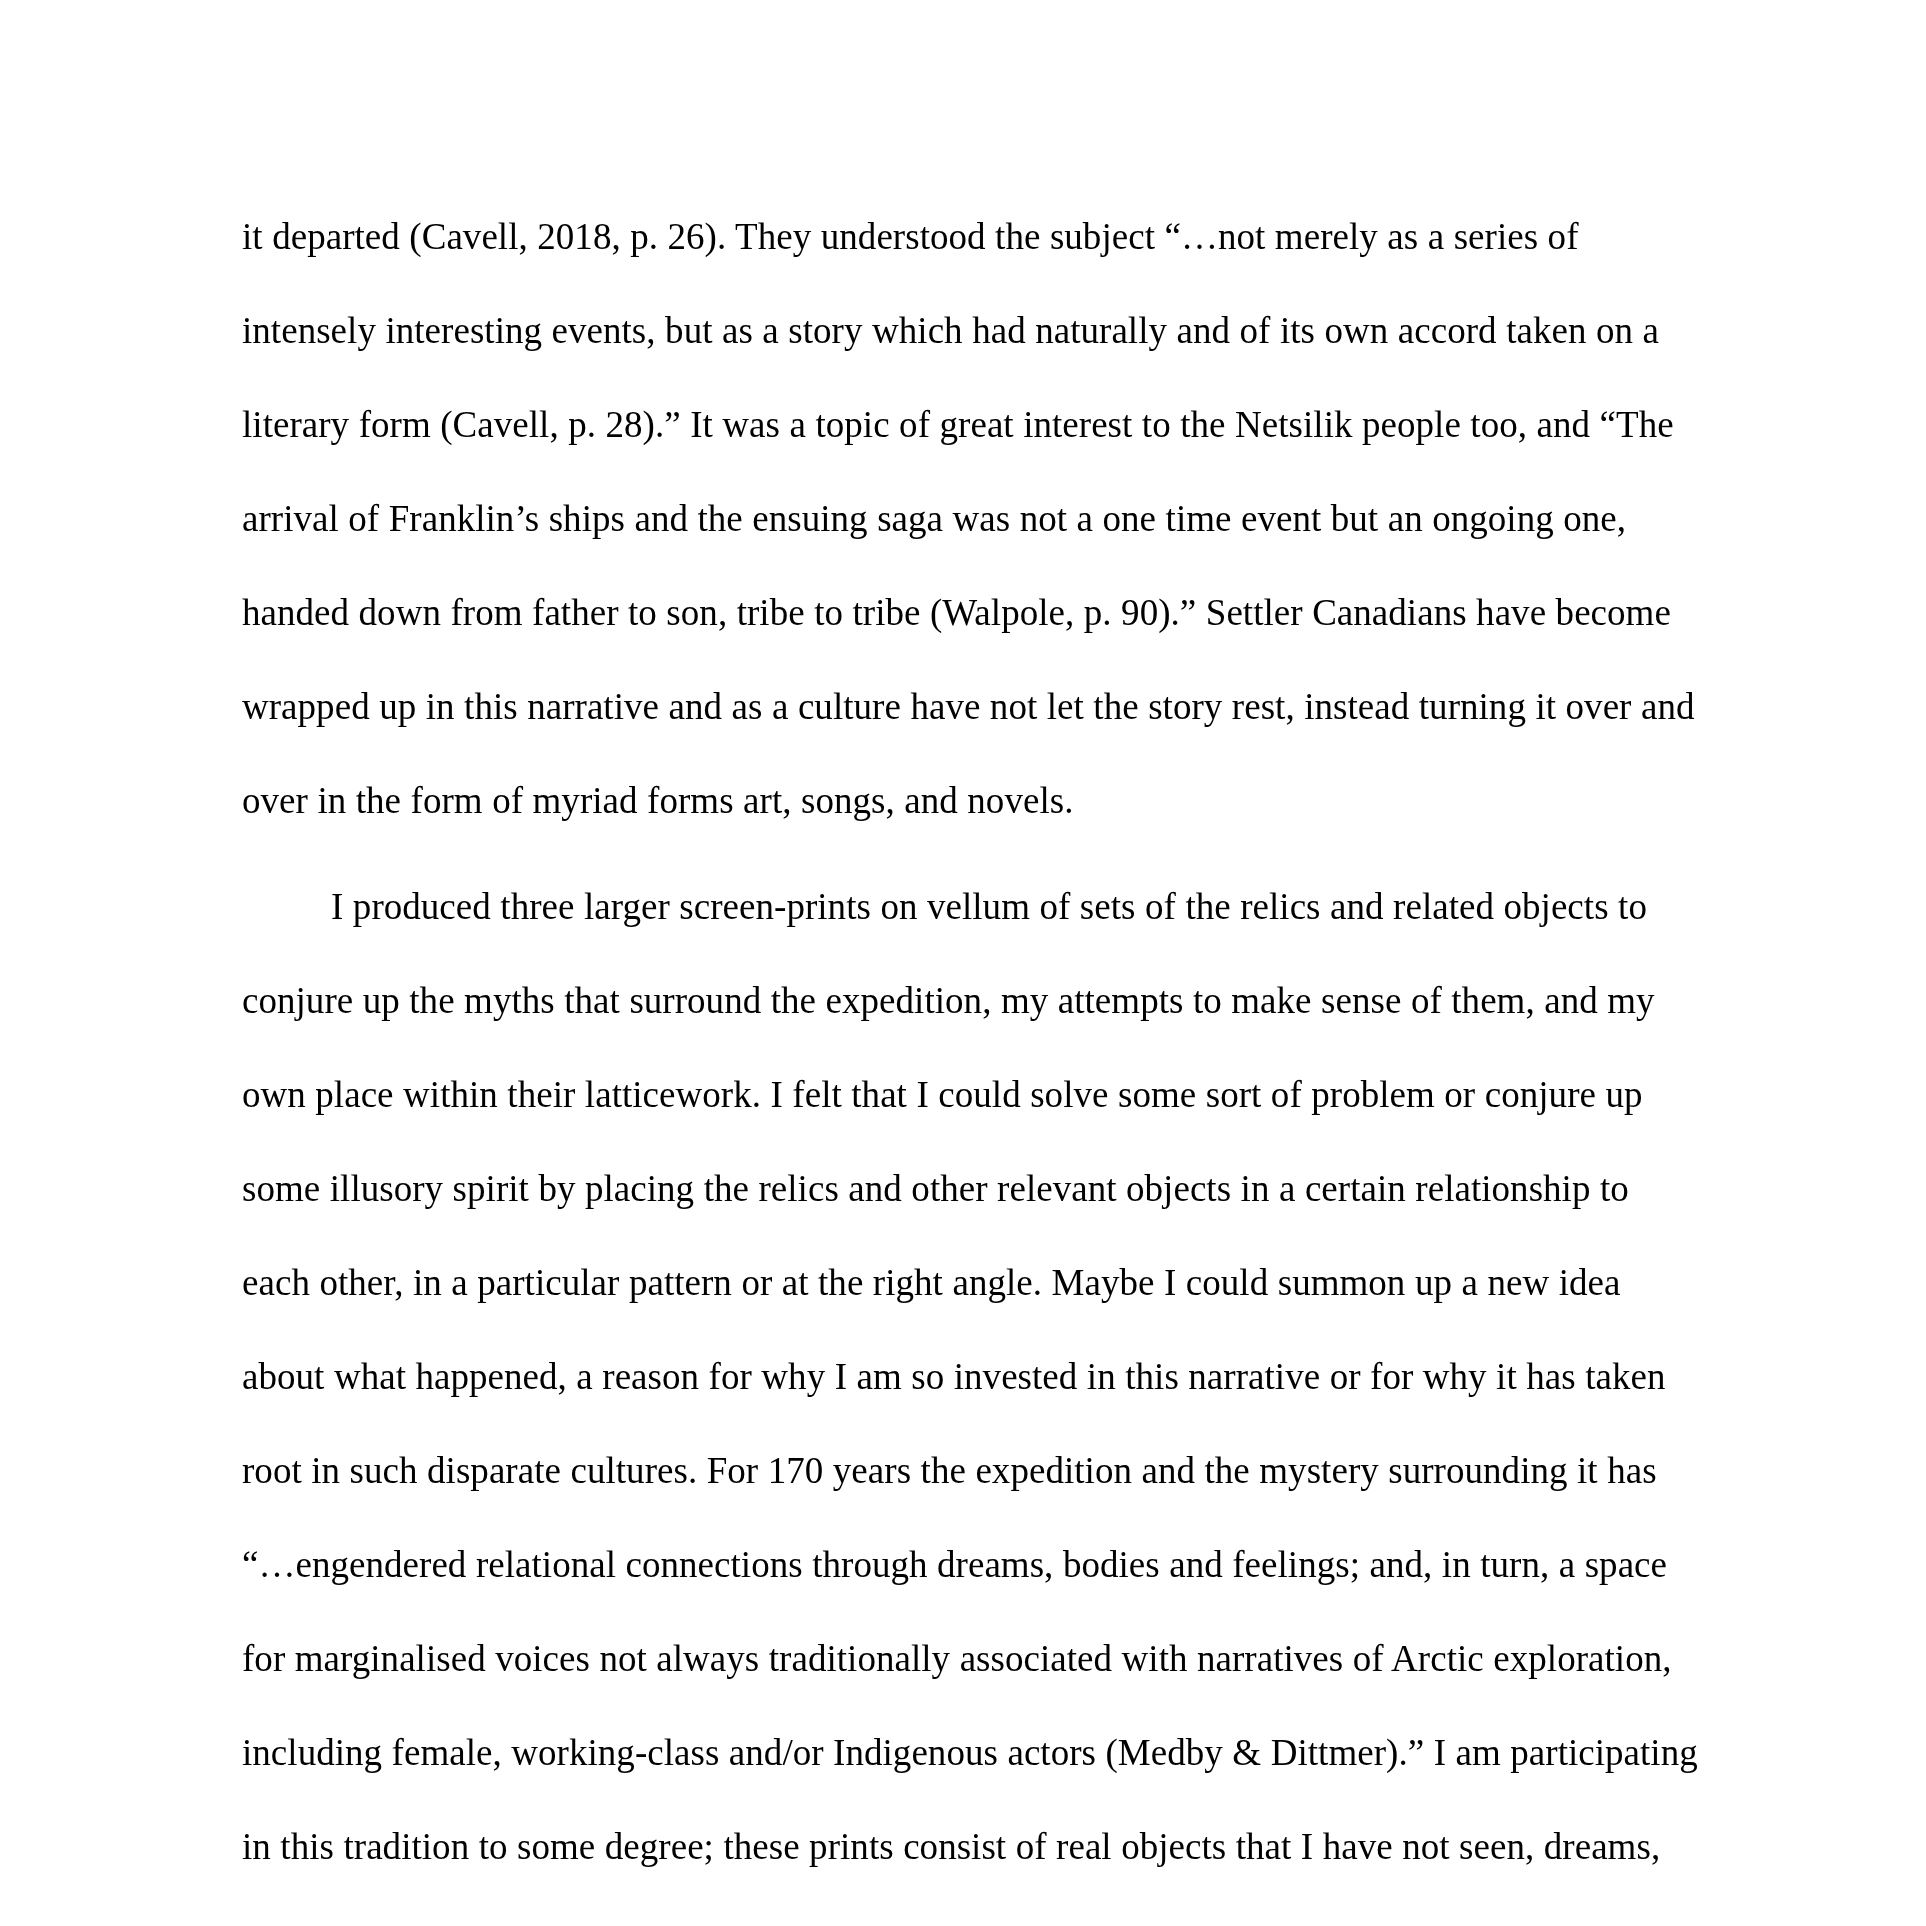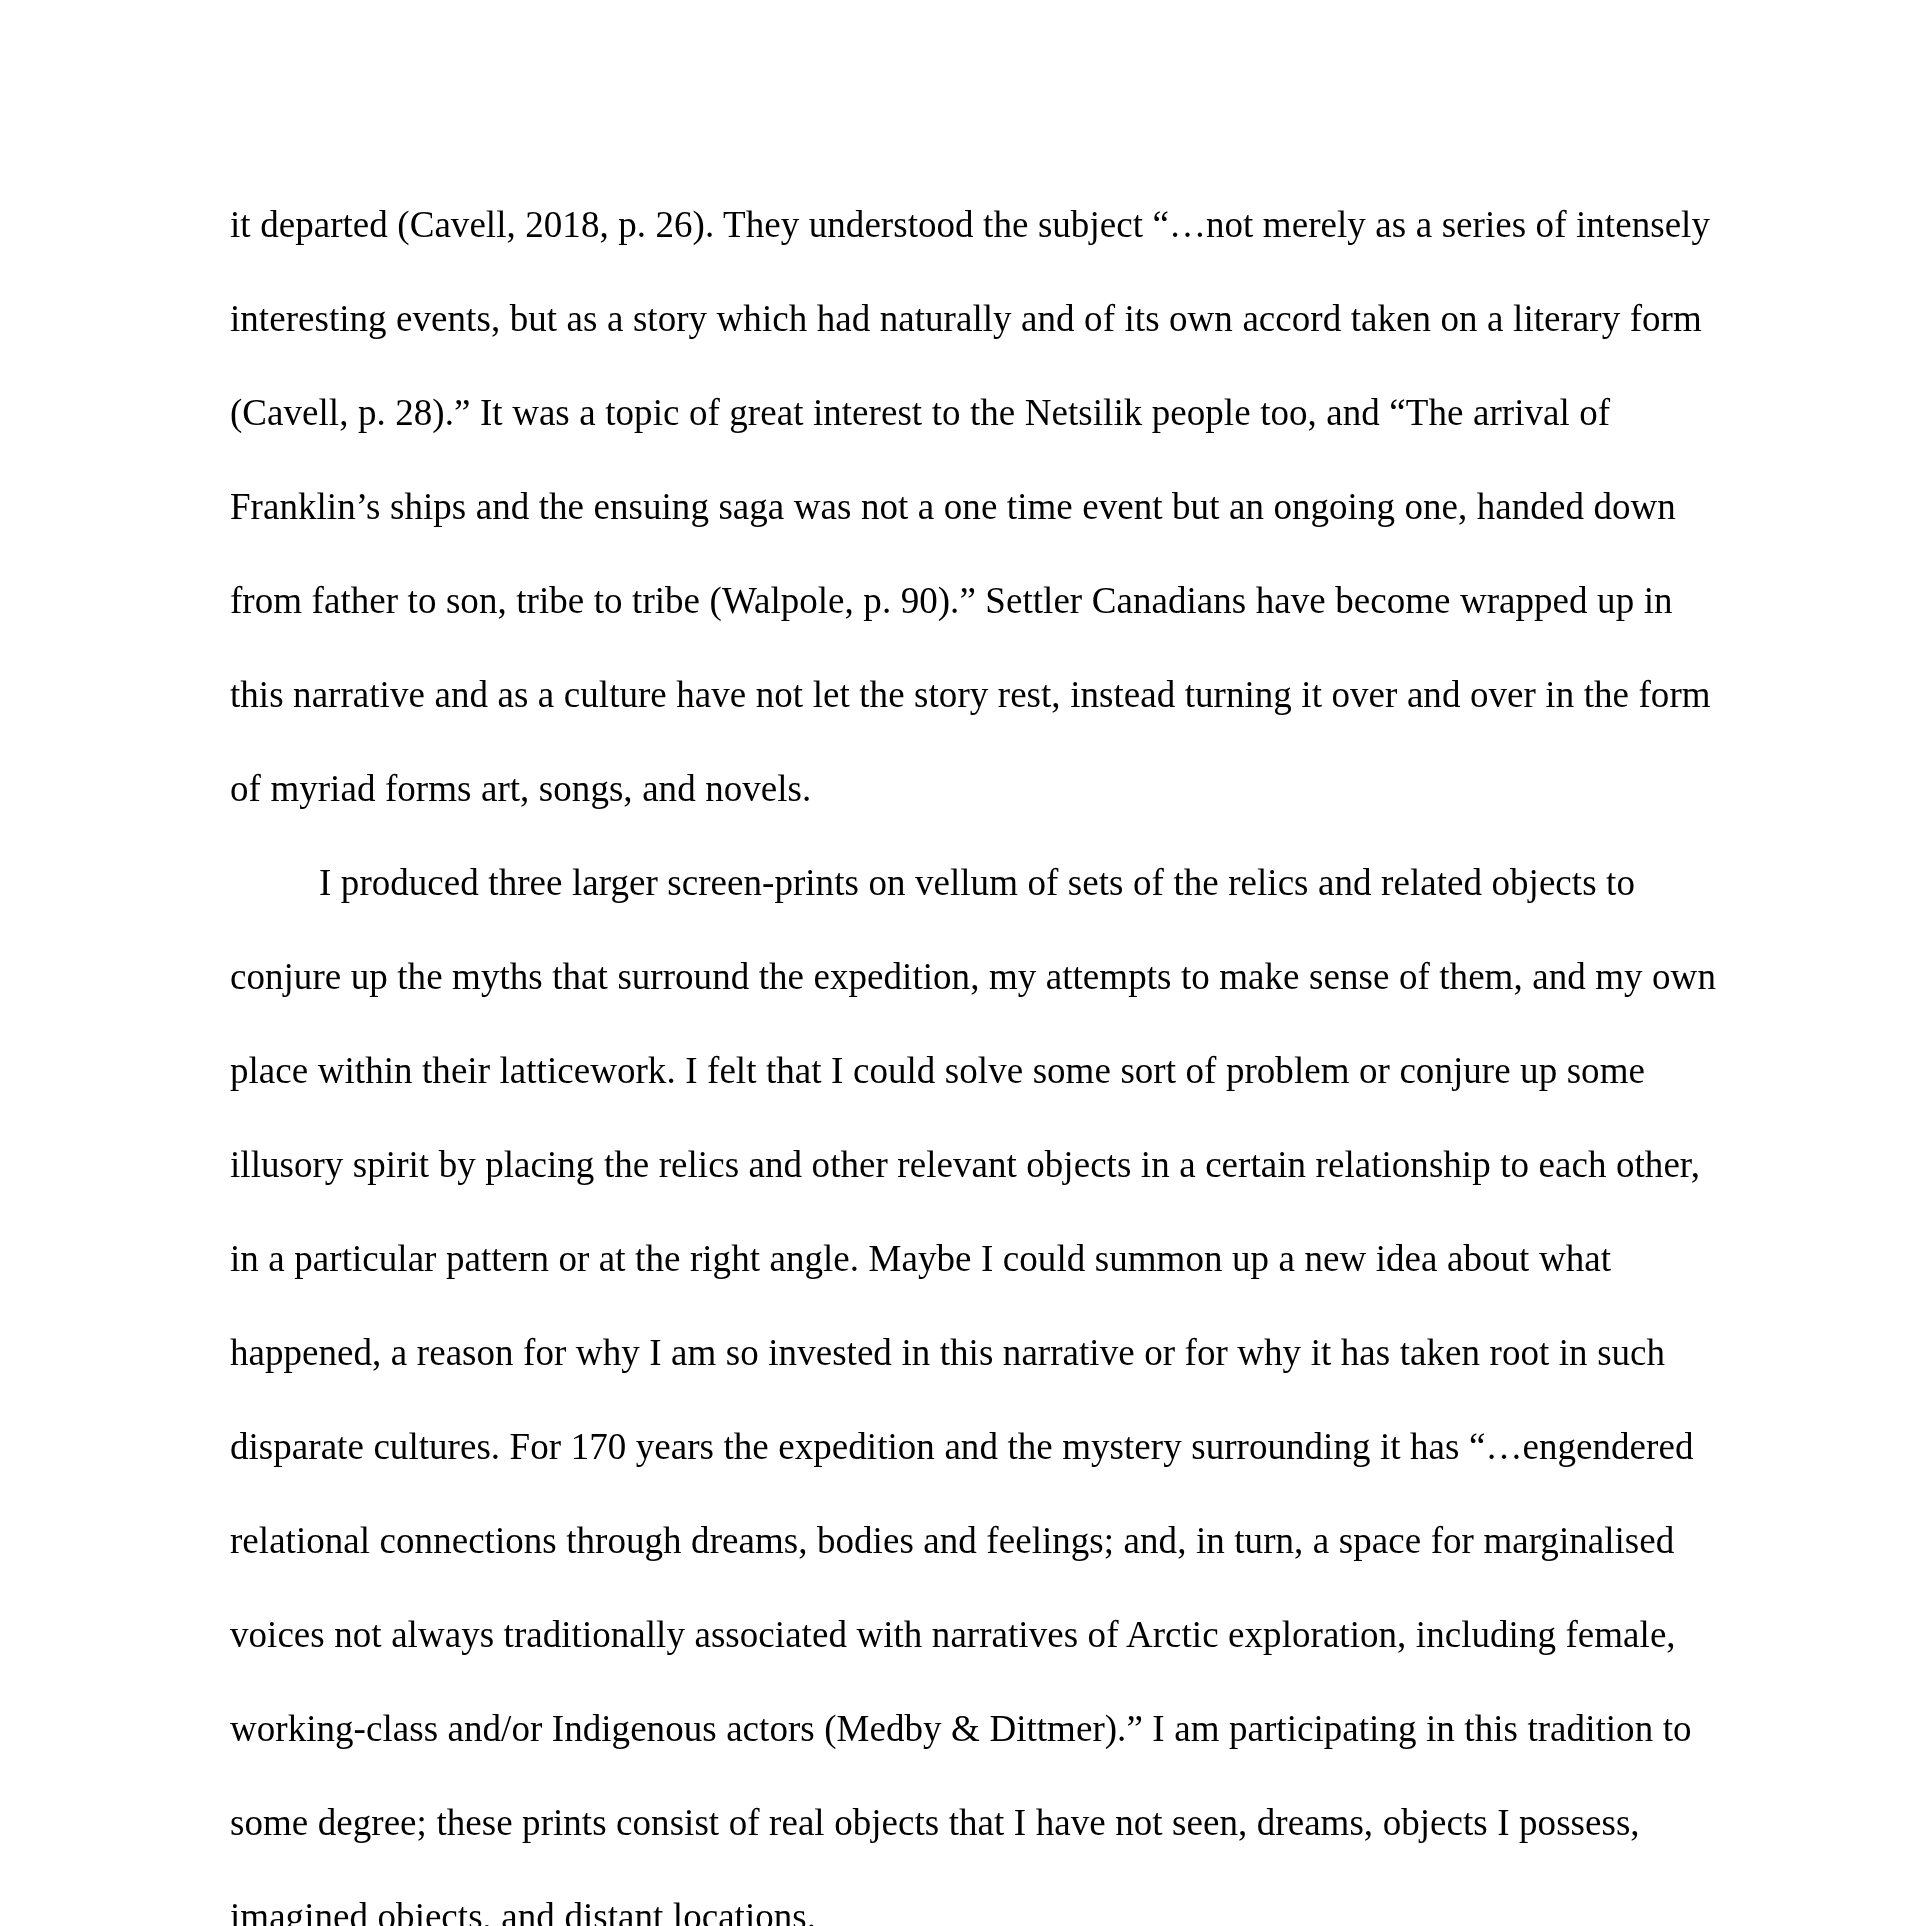--- a/index.html
+++ b/index.html
@@ -21,21 +21,21 @@
 
   
   .body-block {
     position: absolute;
     left: 230px;
     top: 178px;
     width: 1487px;
   }
 
   .para {
-    margin: 0;
+    margin: 12px;
     font-size: 37px;
     line-height: 94px;
     text-align: left;
     text-indent: 0;
     letter-spacing: 0.04px;
     word-spacing: 0.2px;
     -webkit-font-smoothing: antialiased;
   }
 
   .para.indent {

